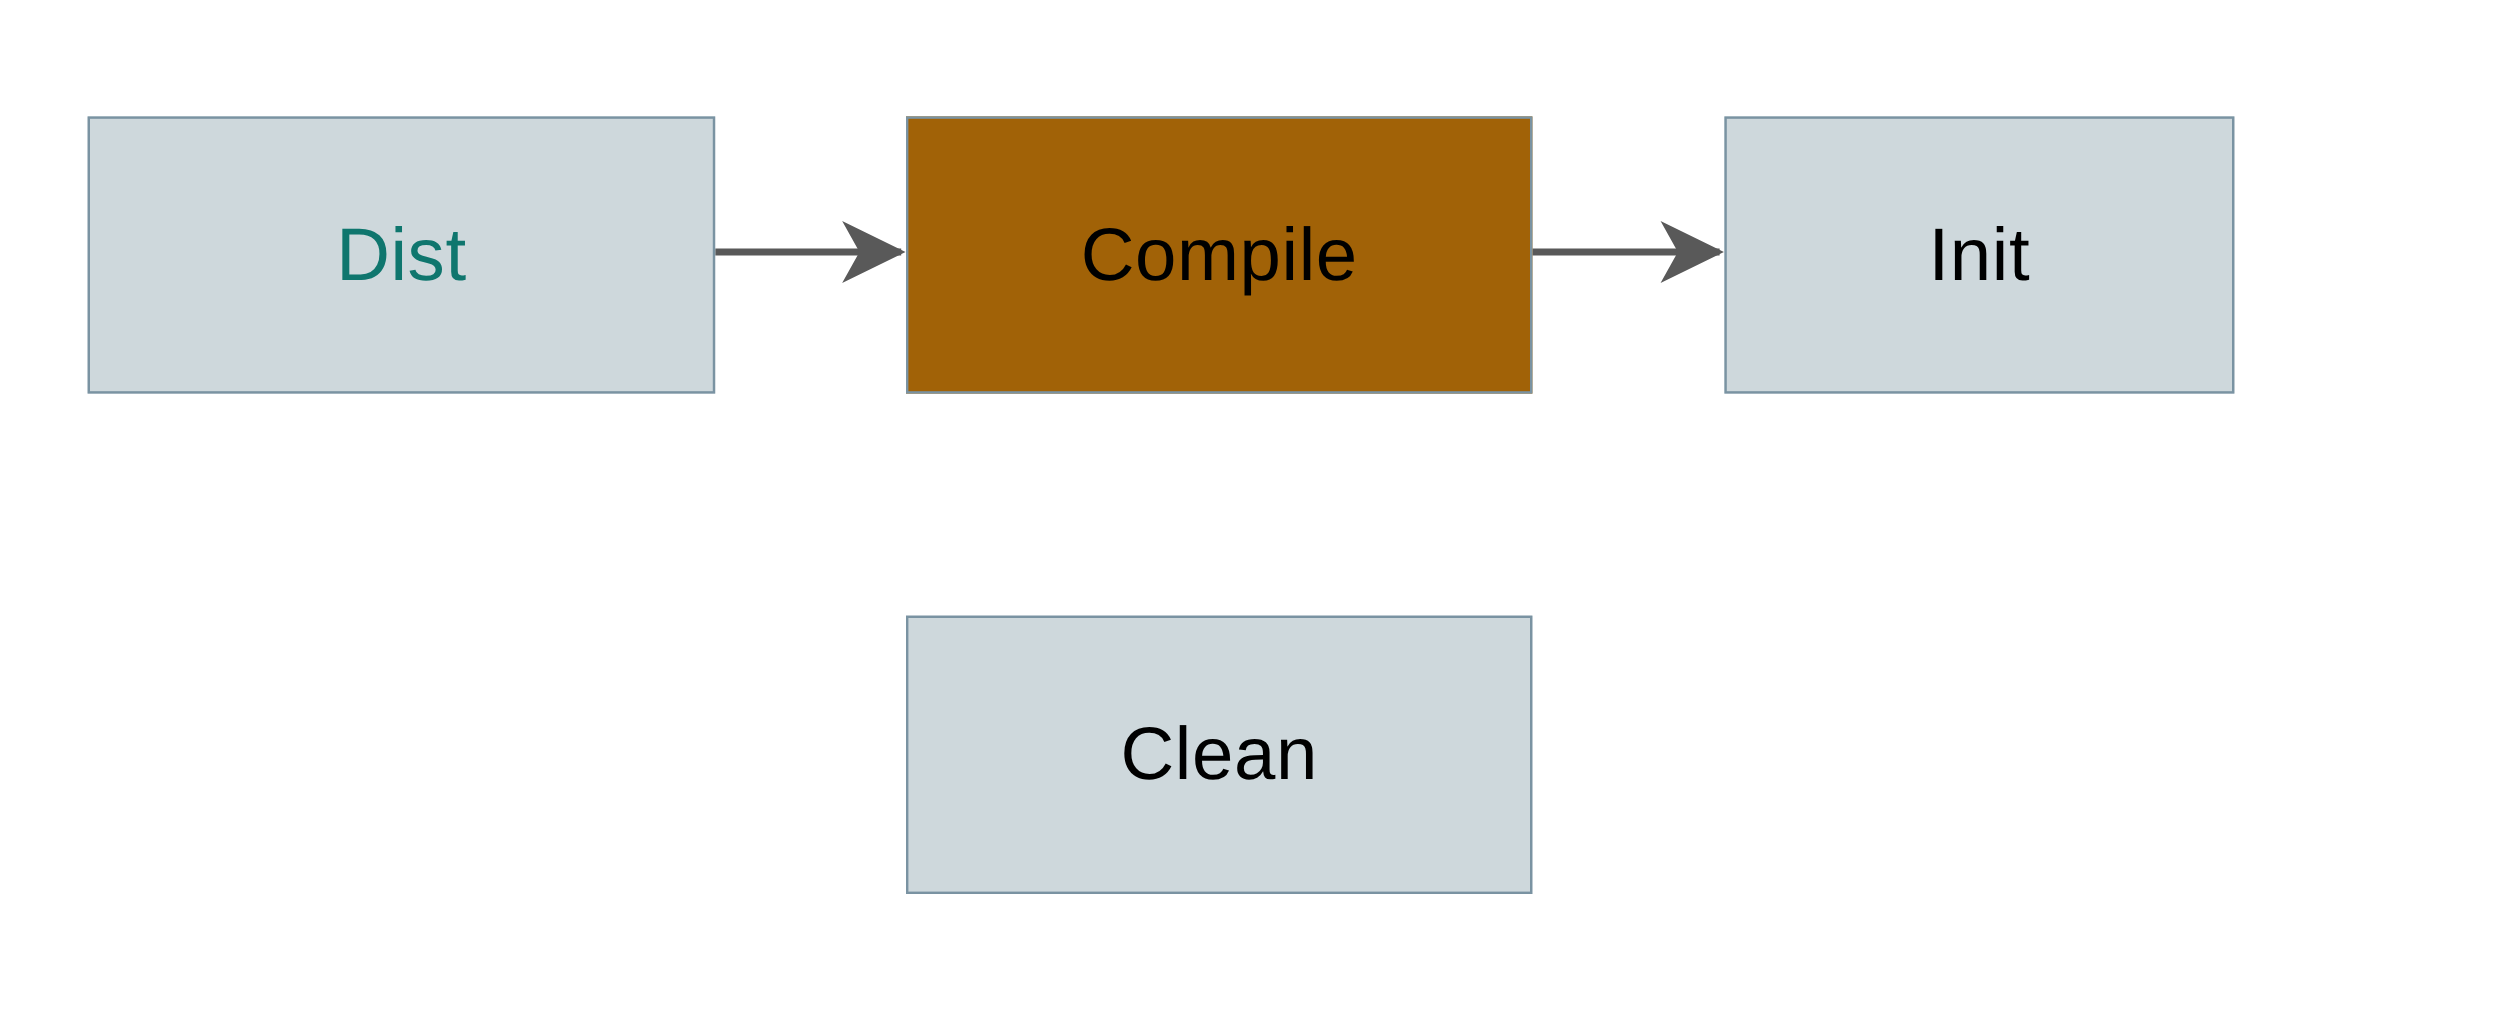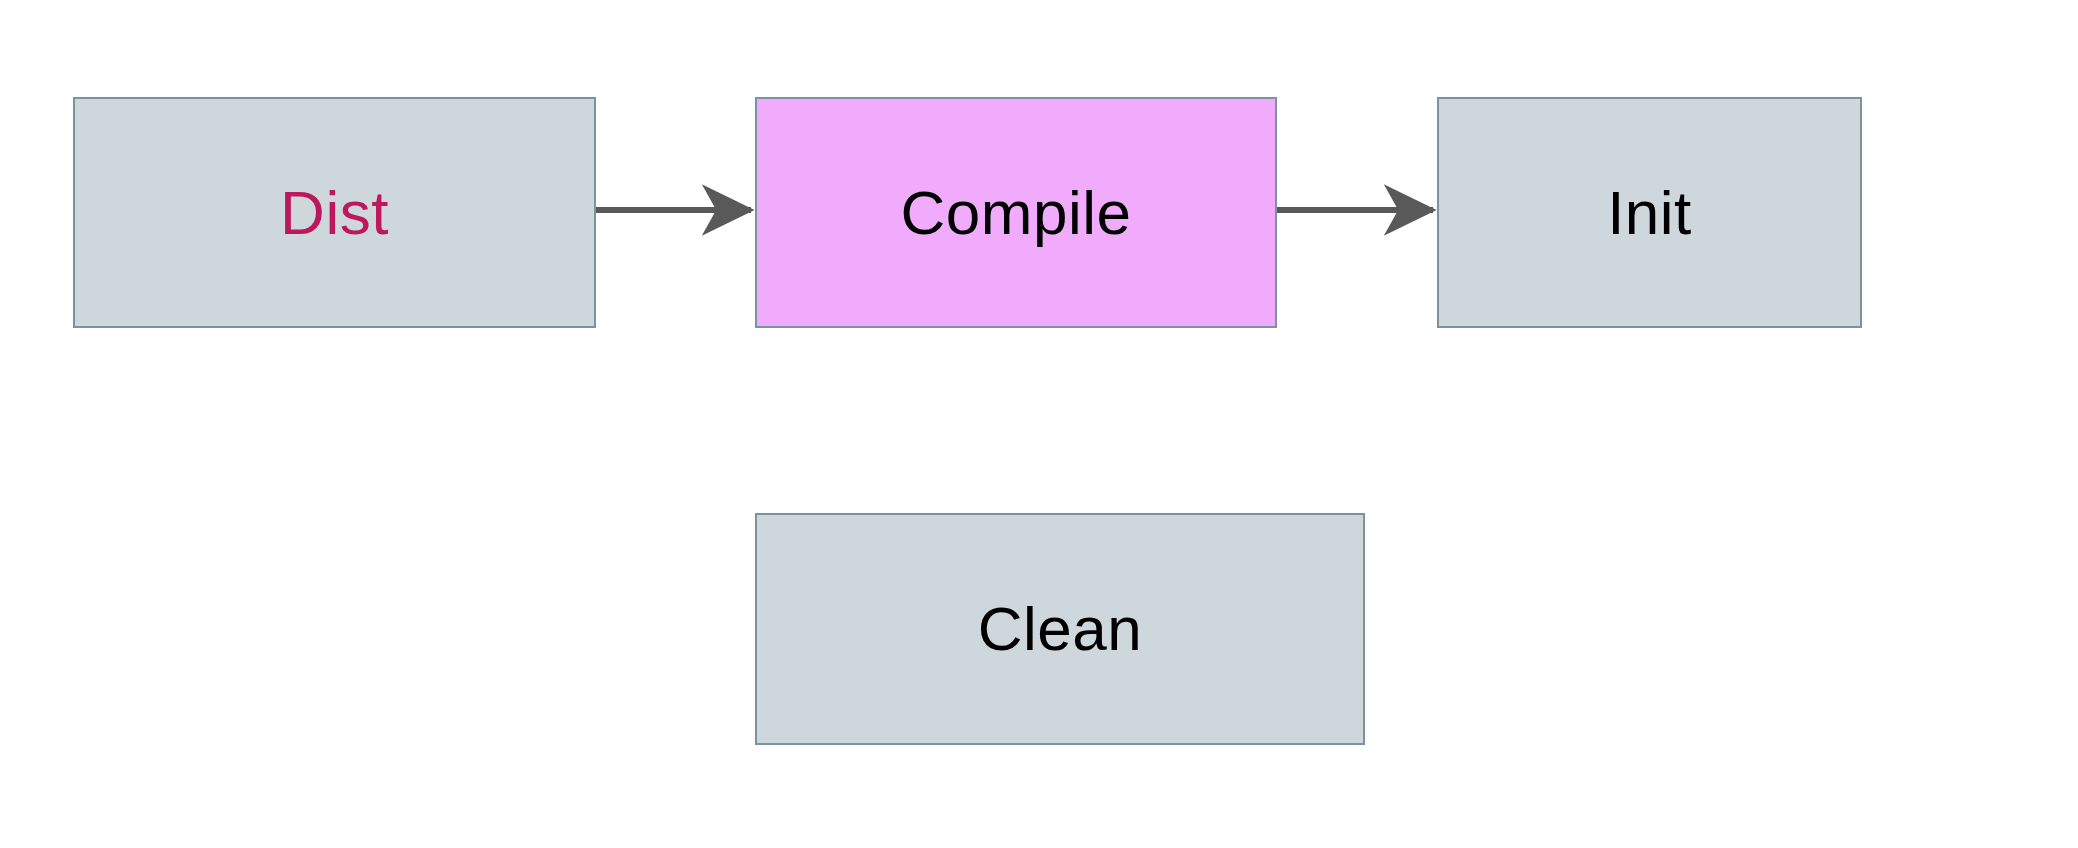--- a/index.html
+++ b/index.html
@@ -58,26 +58,26 @@
       </marker>
     </defs>
     <g id="edges-group">
         <line x1="596" y1="210" x2="751" y2="210" stroke="#595959" stroke-width="6" marker-end="url(#arrowhead)"></line>
         <line x1="1277" y1="210" x2="1433" y2="210" stroke="#595959" stroke-width="6" marker-end="url(#arrowhead)"></line>
       </g>
   </svg>
 
   <div id="nodes-group">
       <div class="node" style="left: 73px; top: 97px; width: 523px; height: 231px; background: rgb(206, 216, 220); border-color: rgb(122, 147, 162); border-width: 2px;">
-        <span class="node-label" style="font-size: 62px; color: #be185d;">Dist</span>
+        <span class="node-label" style="font-size: 62px; color: #0f766e;">Dist</span>
       </div>
-      <div class="node" style="left: 755px; top: 97px; width: 522px; height: 231px; background: #f0abfc; border-color: rgb(122, 147, 162); border-width: 2px;">
+      <div class="node" style="left: 755px; top: 97px; width: 522px; height: 231px; background: #a16207; border-color: rgb(122, 147, 162); border-width: 2px;">
         <span class="node-label" style="font-size: 62px; color: rgb(0, 0, 0);">Compile</span>
       </div>
       <div class="node" style="left: 1437px; top: 97px; width: 425px; height: 231px; background: rgb(206, 216, 220); border-color: rgb(122, 147, 162); border-width: 2px;">
         <span class="node-label" style="font-size: 62px; color: rgb(0, 0, 0);">Init</span>
       </div>
-      <div class="node" style="left: 755px; top: 513px; width: 610px; height: 232px; background: rgb(206, 216, 220); border-color: rgb(122, 147, 162); border-width: 2px;">
+      <div class="node" style="left: 755px; top: 513px; width: 522px; height: 232px; background: rgb(206, 216, 220); border-color: rgb(122, 147, 162); border-width: 2px;">
         <span class="node-label" style="font-size: 62px; color: rgb(0, 0, 0);">Clean</span>
       </div>
     </div>
 
 </div>
 
 </body></html>

